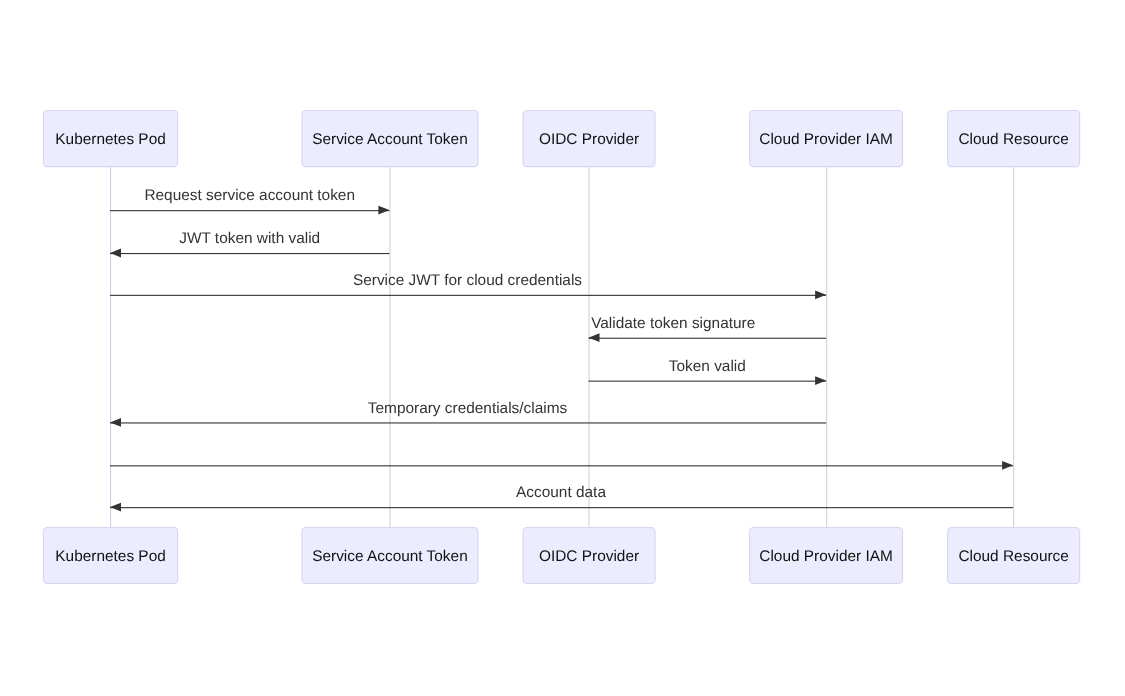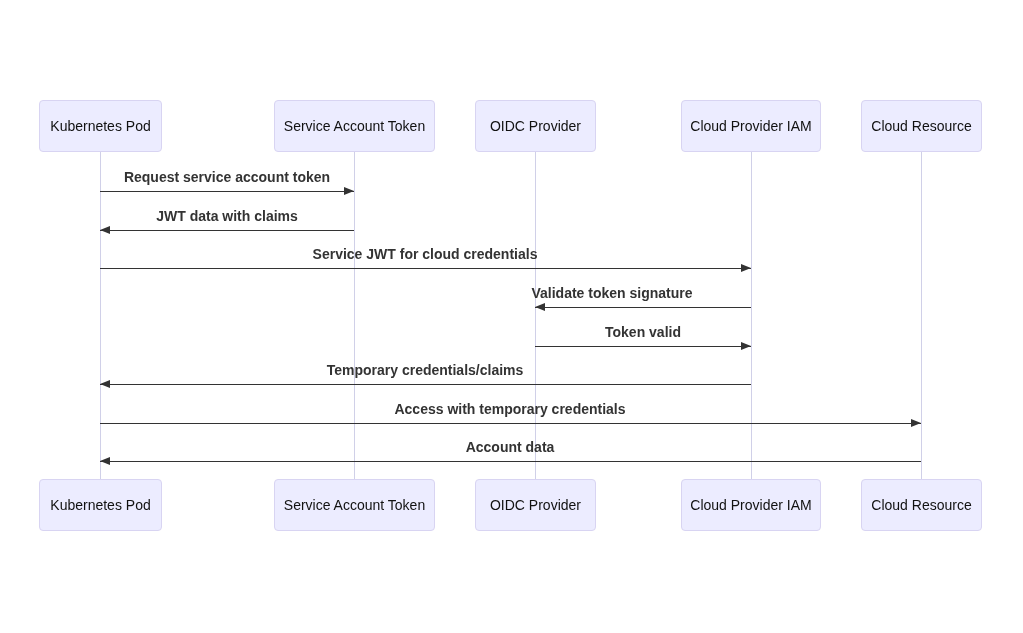--- a/index.html
+++ b/index.html
@@ -31,21 +31,20 @@
     font-size:14px;color:var(--actor-text);
     text-align:center;
   }
   .actor.top{top:100px;}
   .actor.bottom{top:479px;}
   .msg-label{
     position:absolute;
     transform:translateX(-50%);
     font-size:14px;color:var(--msg-text);
     white-space:nowrap;
-    font-weight:bold;
   }
   .msg-line{
     position:absolute;height:1px;background:var(--arrow);
   }
   .arrowhead{
     position:absolute;width:0;height:0;top:-4px;
     border-top:4px solid transparent;
     border-bottom:4px solid transparent;
   }
   .arrowhead.right{
@@ -82,21 +81,21 @@
   </div>
   <div class="actor top" style="left:861px;width:121px">
     <span>Cloud Resource</span>
   </div>
 
   <div class="msg-label" style="left:227px;top:169px">Request service account token</div>
   <div class="msg-line" style="left:100px;width:254px;top:191px">
     <span class="arrowhead right"></span>
   </div>
 
-  <div class="msg-label" style="left:227px;top:208px">JWT data with claims</div>
+  <div class="msg-label" style="left:227px;top:208px">JWT token with valid</div>
   <div class="msg-line" style="left:100px;width:254px;top:230px">
     <span class="arrowhead left"></span>
   </div>
 
   <div class="msg-label" style="left:425px;top:246px">Service JWT for cloud credentials</div>
   <div class="msg-line" style="left:100px;width:651px;top:268px">
     <span class="arrowhead right"></span>
   </div>
 
   <div class="msg-label" style="left:612px;top:285px">Validate token signature</div>
@@ -107,21 +106,20 @@
   <div class="msg-label" style="left:643px;top:324px">Token valid</div>
   <div class="msg-line" style="left:535px;width:216px;top:346px">
     <span class="arrowhead right"></span>
   </div>
 
   <div class="msg-label" style="left:425px;top:362px">Temporary credentials/claims</div>
   <div class="msg-line" style="left:100px;width:651px;top:384px">
     <span class="arrowhead left"></span>
   </div>
 
-  <div class="msg-label" style="left:510px;top:401px">Access with temporary credentials</div>
   <div class="msg-line" style="left:100px;width:821px;top:423px">
     <span class="arrowhead right"></span>
   </div>
 
   <div class="msg-label" style="left:510px;top:439px">Account data</div>
   <div class="msg-line" style="left:100px;width:821px;top:461px">
     <span class="arrowhead left"></span>
   </div>
 
   <div class="actor bottom" style="left:39px;width:123px">

